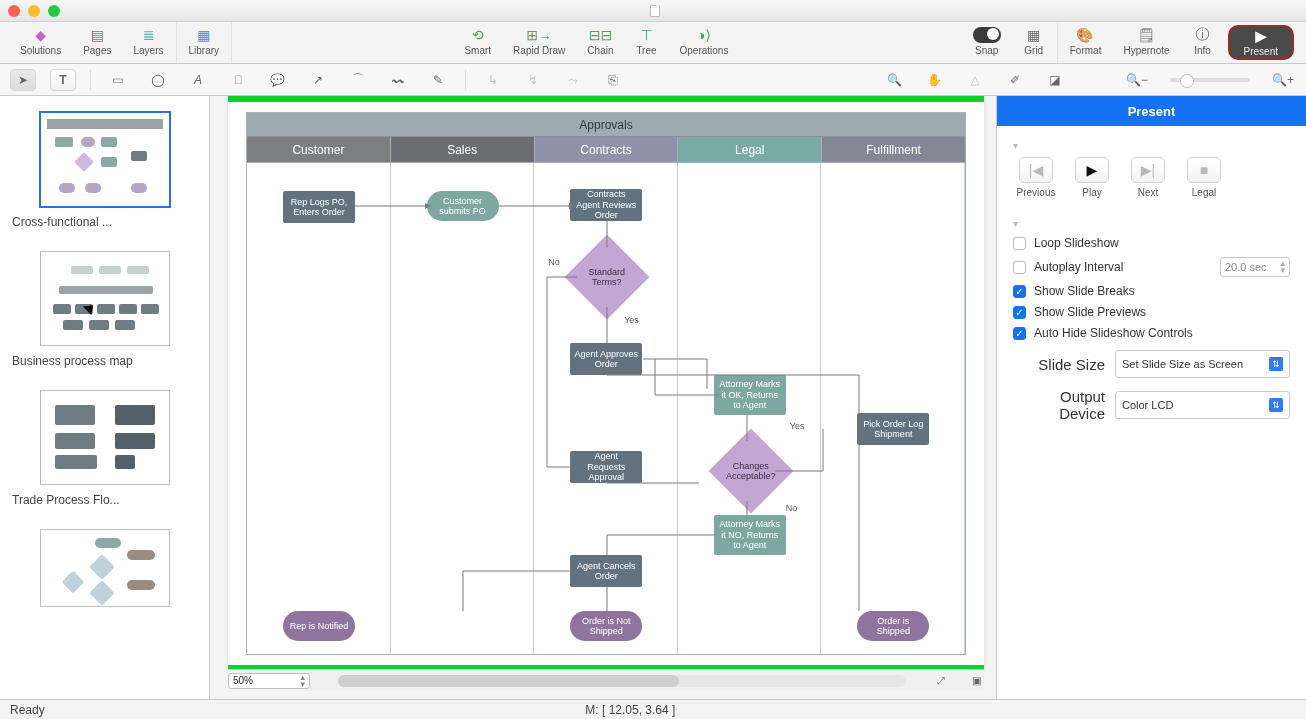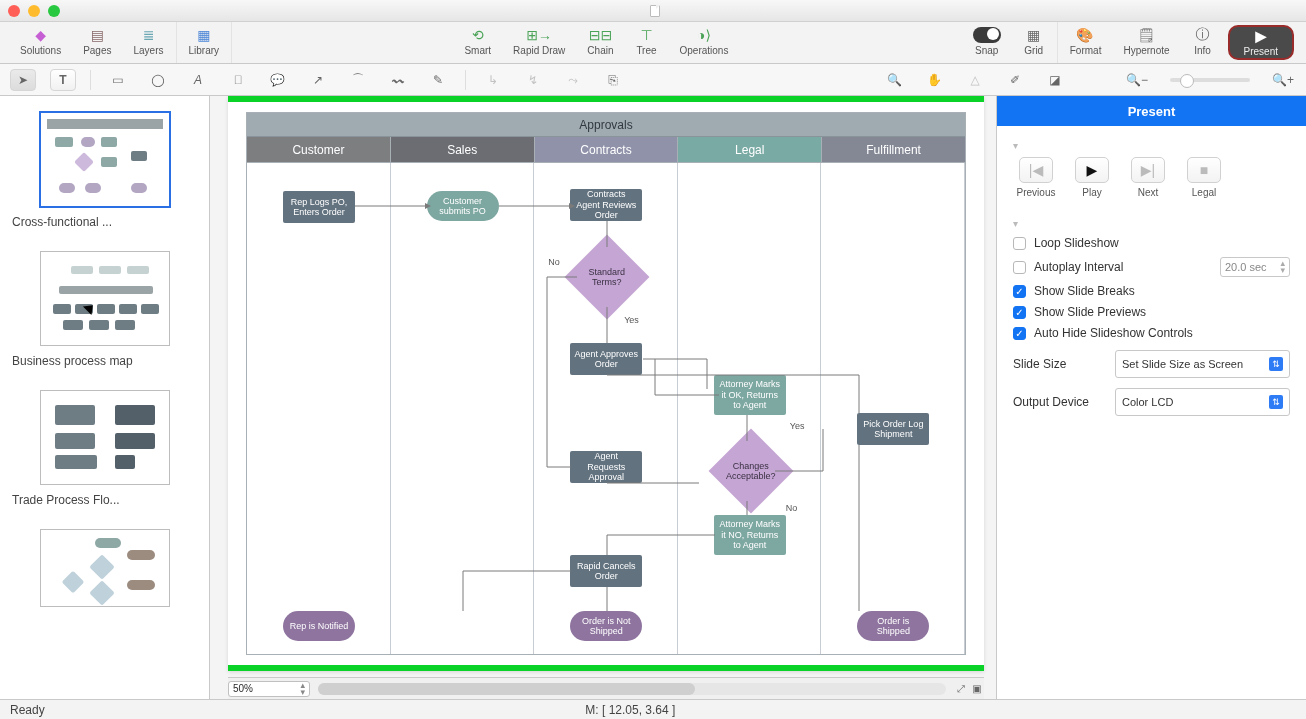--- a/index.html
+++ b/index.html
@@ -82,38 +82,38 @@
   
   .fn{position:absolute;font-size:9px;color:#fff;text-align:center;display:flex;align-items:center;justify-content:center;padding:4px;line-height:1.15;}
   .rect{width:72px;height:32px;background:var(--box-steel);border-radius:2px;}
   .rectp{width:72px;height:32px;background:var(--box-teal);border-radius:2px;}
   .term{width:72px;height:30px;background:var(--box-purple);border-radius:15px;}
   .start{width:72px;height:30px;background:var(--box-teal);border-radius:15px;}
   .diamond{width:60px;height:60px;background:var(--diamond);transform:rotate(45deg);color:#3a3042;}
   .diamond span{transform:rotate(-45deg);display:block;font-size:9px;}
   .edge-lbl{position:absolute;font-size:9px;color:#555;}
 
-  .canvas-bottom{position:absolute;left:18px;right:12px;bottom:0;height:22px;display:flex;align-items:center;gap:2px;background:#f0f0f0;border-top:1px solid var(--border);}
+  .canvas-bottom{position:absolute;left:18px;right:12px;bottom:8px;height:22px;display:flex;align-items:center;gap:22px;background:#f0f0f0;border-top:1px solid var(--border);}
   .zoom-combo{width:82px;height:16px;border:1px solid #c0c0c0;border-radius:3px;font-size:10px;padding:0 4px;display:flex;align-items:center;justify-content:space-between;background:#fff;}
   .hscroll{flex:1;height:12px;margin:0 6px;background:#e6e6e6;border-radius:6px;position:relative;}
   .hscroll::after{content:"";position:absolute;left:0;top:0;height:100%;width:60%;background:#cfcfcf;border-radius:6px;}
 
   
   .right-panel{width:310px;border-left:1px solid var(--border);background:#fff;display:flex;flex-direction:column;}
   .rp-title{height:30px;background:var(--panel-blue);color:#fff;font-size:13px;display:flex;align-items:center;justify-content:center;font-weight:600;}
   .rp-body{padding:14px 16px;font-size:12px;color:#333;}
   .play-row{display:flex;gap:10px;justify-content:flex-start;margin:4px 0 20px;}
   .play-btn{display:flex;flex-direction:column;align-items:center;gap:4px;width:46px;}
   .pb-icn{width:34px;height:26px;border:1px solid #d1d1d1;border-radius:5px;background:linear-gradient(#fff,#f3f3f3);display:flex;align-items:center;justify-content:center;font-size:14px;color:#444;}
   .pb-lbl{font-size:10px;color:#555;}
   .chk-row{display:flex;align-items:center;gap:8px;margin:7px 0;}
   .chk{width:13px;height:13px;border:1px solid #b8b8b8;border-radius:3px;display:flex;align-items:center;justify-content:center;font-size:10px;color:#fff;}
   .chk.on{background:#1374f3;border-color:#1374f3;}
   .kv-row{display:flex;align-items:center;gap:10px;margin:10px 0;}
-  .kv-row .k{width:92px;font-size:12px;}
+  .kv-row .k{width:92px;font-size:15px;text-align:right;}
   .sel-box{flex:1;height:28px;border:1px solid #c8c8c8;border-radius:3px;display:flex;align-items:center;justify-content:space-between;padding:0 6px;font-size:11px;background:#fff;}
   .sel-box .arr{width:14px;height:14px;background:#2e7bf6;border-radius:2px;display:flex;align-items:center;justify-content:center;color:#fff;font-size:9px;}
   .num-box{width:70px;height:20px;border:1px solid #c8c8c8;border-radius:3px;display:flex;align-items:center;justify-content:space-between;padding:0 4px;font-size:11px;color:#888;background:#fff;margin-left:auto;}
   .num-step{color:#aaa;font-size:9px;line-height:7px;}
 
   
   .status{height:20px;background:#f3f3f3;border-top:1px solid var(--border);display:flex;align-items:center;padding:0 10px;font-size:12px;color:#444;}
   .status .mid{flex:1;text-align:center;}
 
   
@@ -325,21 +325,21 @@
           </div>
           <div class="lane">
             <div class="fn rect" style="left:36px;top:26px;">Contracts Agent Reviews Order</div>
             <div class="fn diamond" style="left:43px;top:84px;">
                 <span>Standard Terms?</span>
               </div>
             <div class="edge-lbl" style="left:14px;top:94px;">No</div>
             <div class="edge-lbl" style="left:90px;top:152px;">Yes</div>
             <div class="fn rect" style="left:36px;top:180px;">Agent Approves Order</div>
             <div class="fn rect" style="left:36px;top:288px;">Agent Requests Approval</div>
-            <div class="fn rect" style="left:36px;top:392px;">Rapid Cancels Order</div>
+            <div class="fn rect" style="left:36px;top:392px;">Agent Cancels Order</div>
             <div class="fn term" style="left:36px;top:448px;">Order is Not Shipped</div>
           </div>
           <div class="lane">
             <div class="fn rectp" style="left:36px;top:212px;height:40px;">Attorney Marks it OK, Returns to Agent</div>
             <div class="edge-lbl" style="left:112px;top:258px;">Yes</div>
             <div class="fn diamond" style="left:43px;top:278px;">
                 <span>Changes Acceptable?</span>
               </div>
             <div class="edge-lbl" style="left:108px;top:340px;">No</div>
             <div class="fn rectp" style="left:36px;top:352px;height:40px;">Attorney Marks it NO, Returns to Agent</div>

